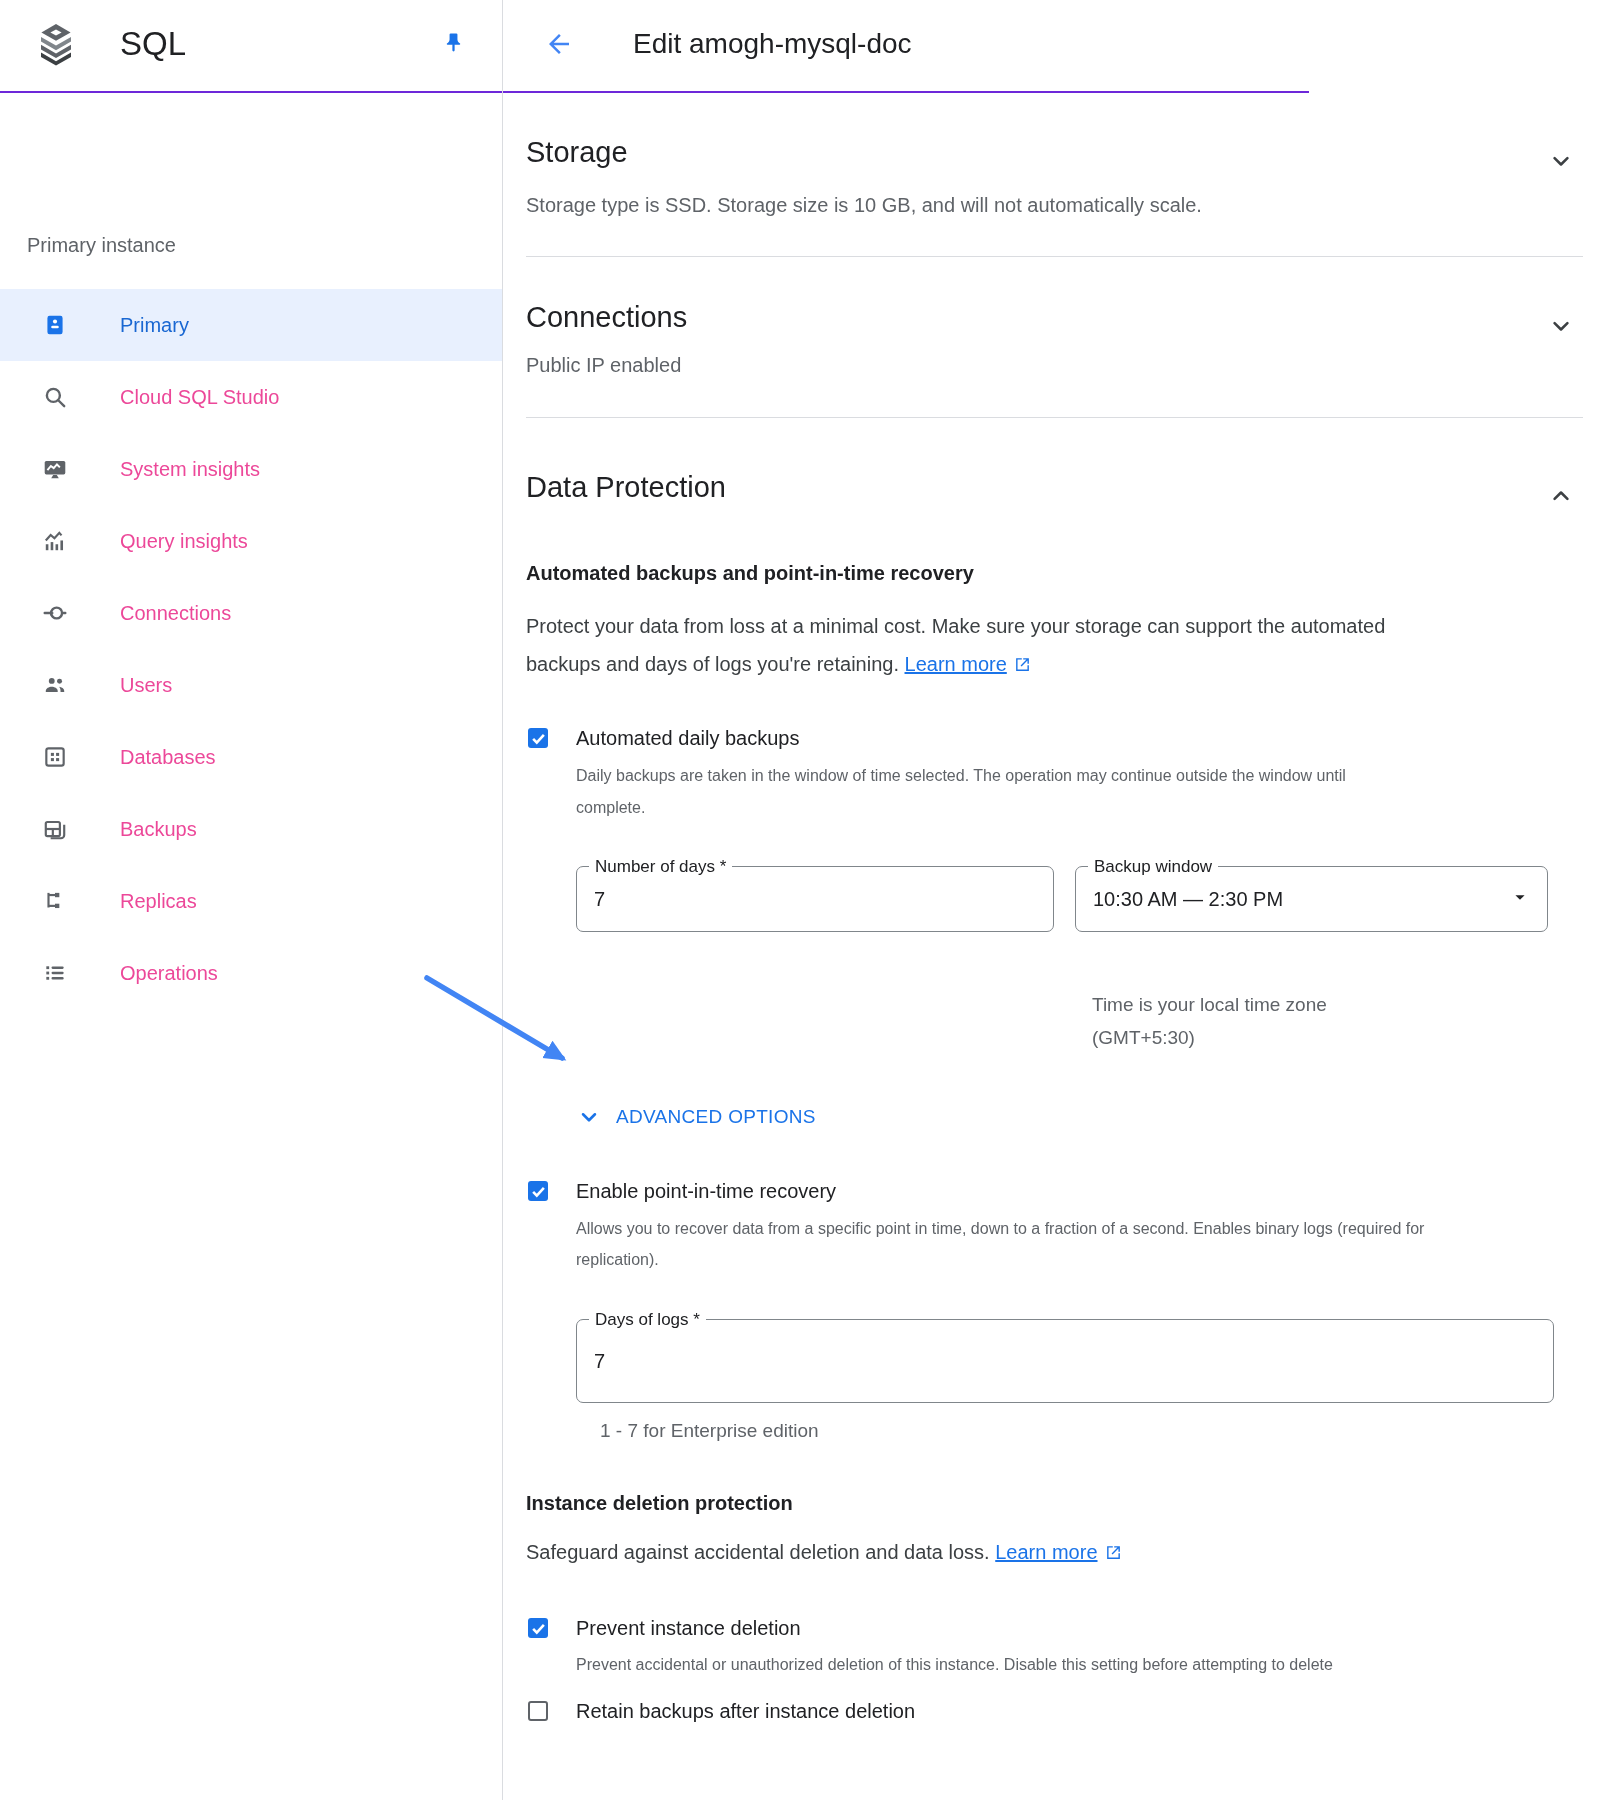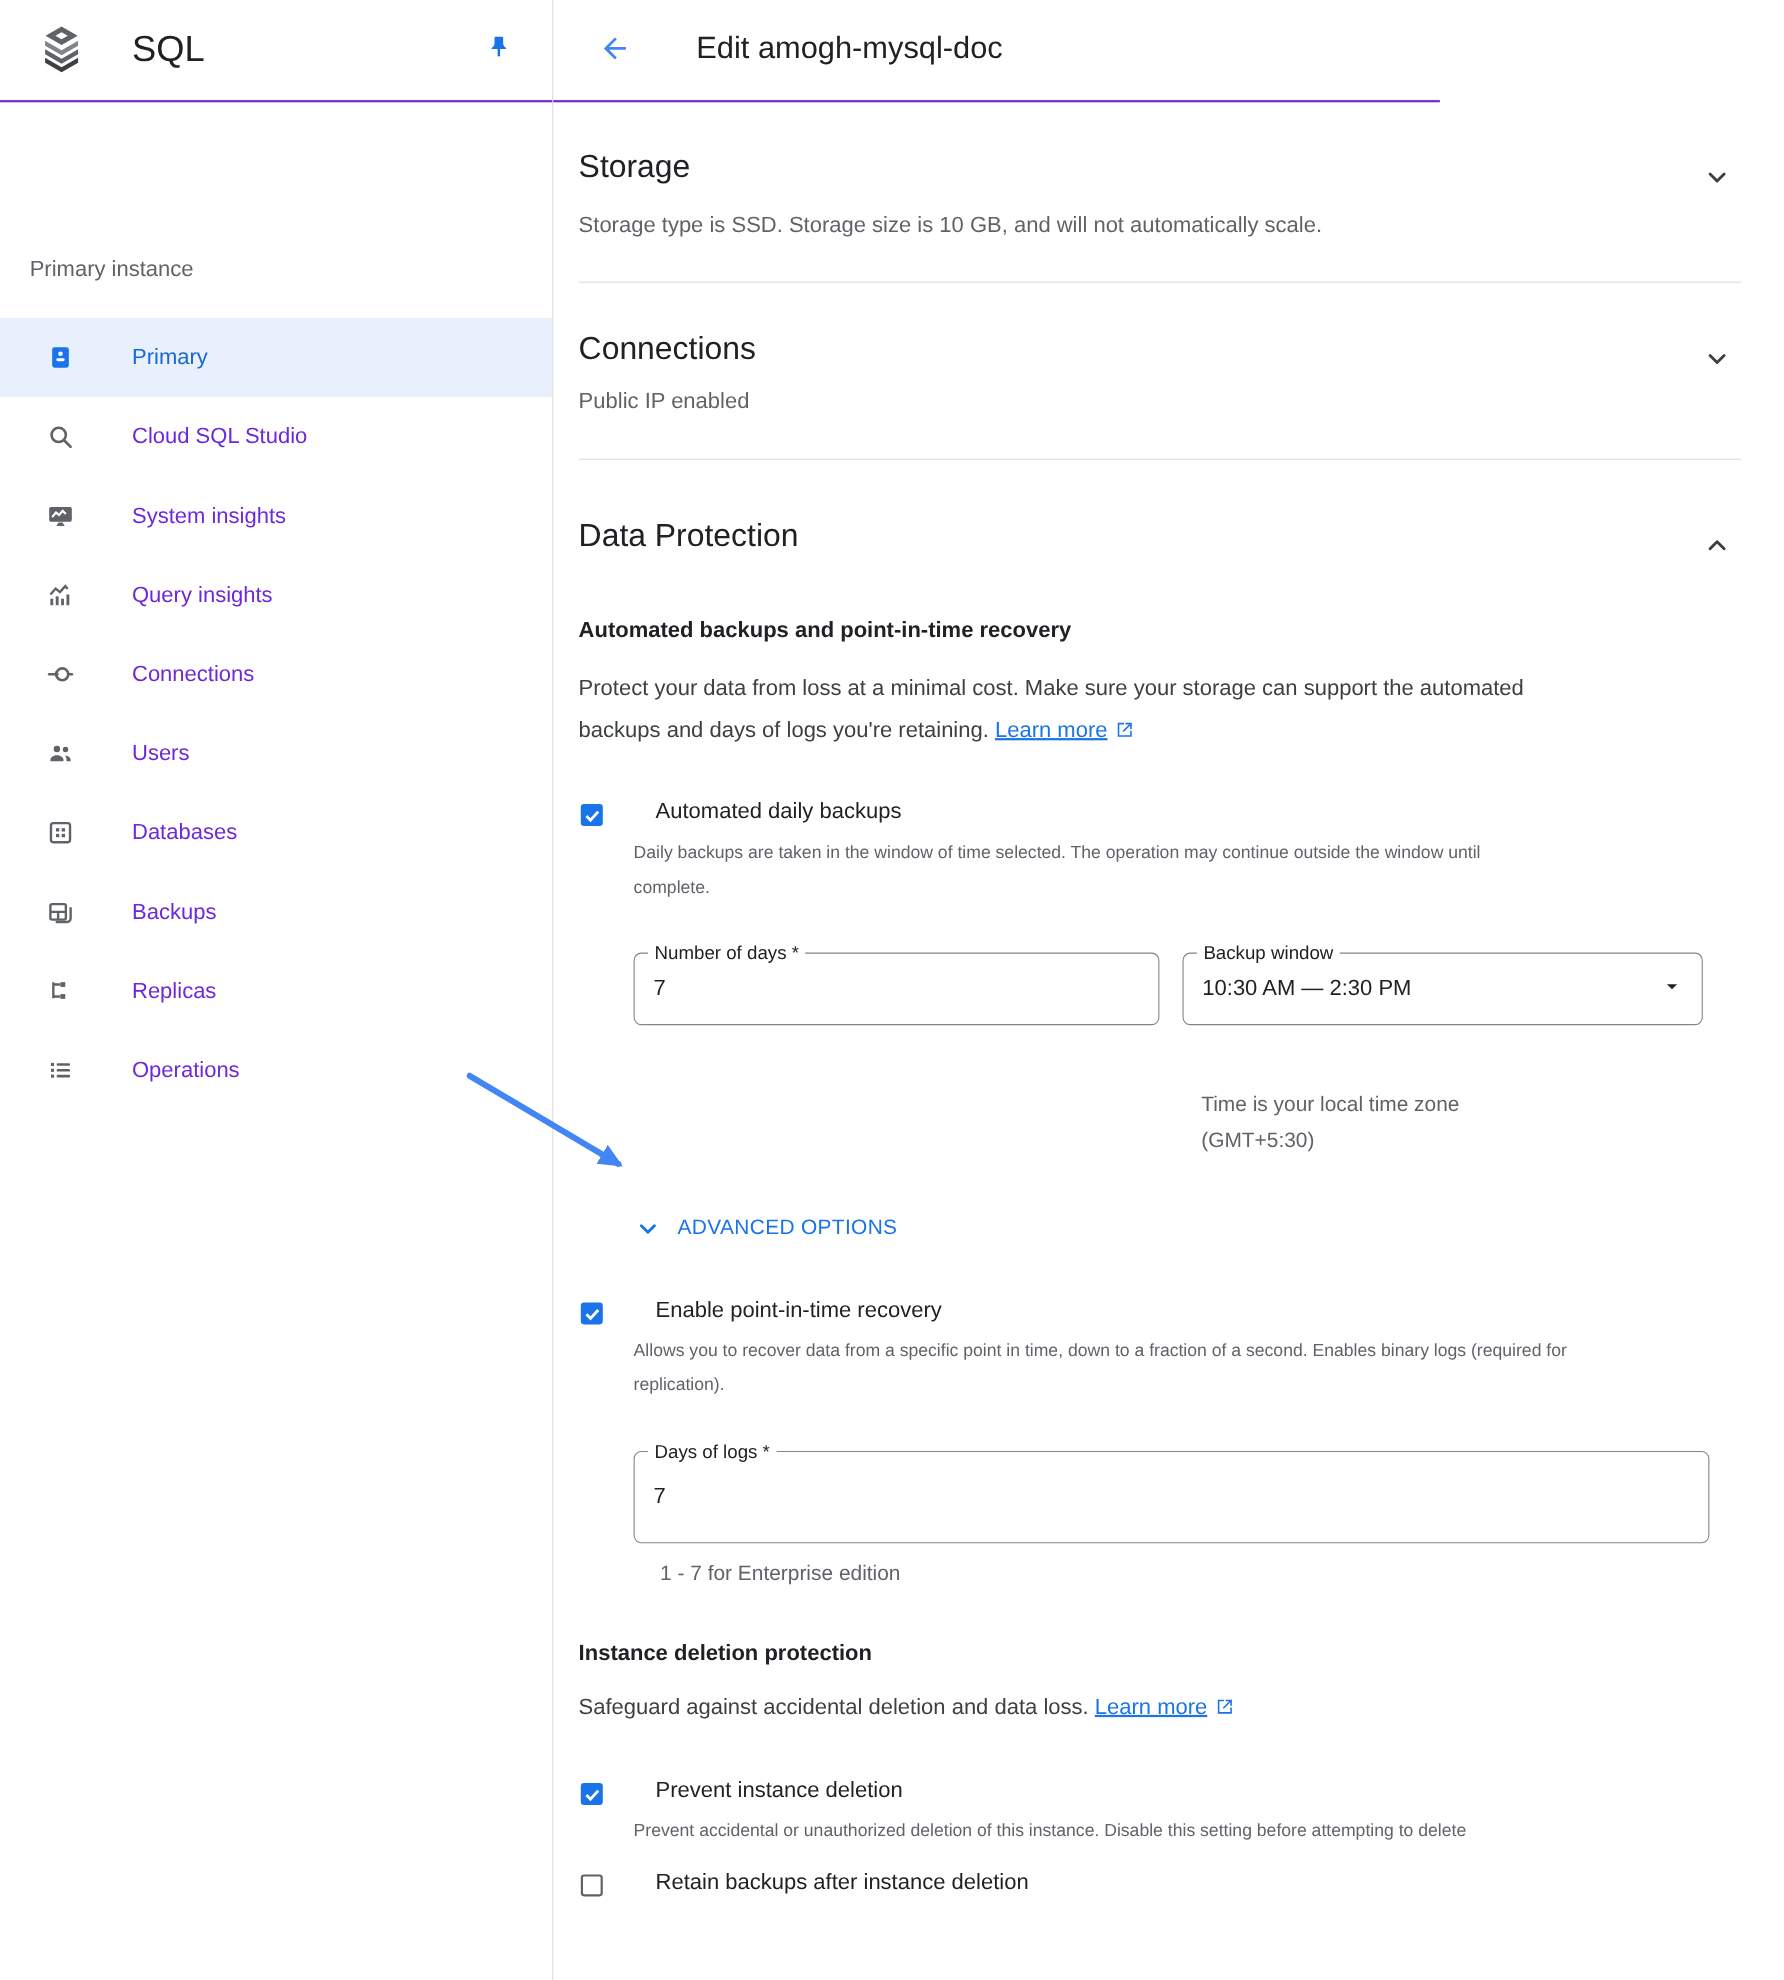--- a/index.html
+++ b/index.html
@@ -16,37 +16,37 @@
   .back-btn{position:absolute;left:544px;top:29px;width:30px;height:30px;cursor:pointer;}
   .page-title{position:absolute;left:633px;top:28px;font-size:28px;color:#202124;}
   
   .vdivider{position:absolute;left:502px;top:0;width:1px;height:1800px;background:#dadce0;z-index:7;}
   
   .sidebar{position:absolute;left:0;top:92px;width:502px;height:1708px;background:#fff;}
   .side-section-label{position:absolute;left:27px;top:142px;font-size:20px;color:#5f6368;font-weight:500;}
   .nav{position:absolute;left:0;top:197px;width:502px;}
   .nav-item{height:72px;display:flex;align-items:center;cursor:pointer;}
   .nav-icon{width:26px;height:26px;margin-left:42px;flex:none;display:flex;align-items:center;justify-content:center;}
-  .nav-label{margin-left:52px;font-size:20px;color:#6d28d9;white-space:nowrap;}
+  .nav-label{margin-left:52px;font-size:20px;color:#ec4899;white-space:nowrap;}
   .nav-item.selected{background:#e8f0fe;}
   .nav-item.selected .nav-label{color:#1967d2;font-weight:500;}
   
   .main{position:absolute;left:503px;top:92px;width:1119px;}
   .content{margin-left:23px;margin-right:39px;}
   .section-row{display:flex;justify-content:space-between;align-items:flex-start;}
   .section-title{font-size:29px;line-height:34px;font-weight:500;color:#202124;}
   .chev-btn{width:28px;height:28px;margin-top:12px;margin-right:8px;cursor:pointer;flex:none;}
   .summary{font-size:20px;line-height:26px;color:#5f6368;}
   .mt-title1{margin-top:43px;}
   .hr{height:1px;background:#dadce0;}
   .sub-bold{font-size:20px;line-height:26px;font-weight:700;color:#202124;}
   .para{font-size:20px;line-height:38px;color:#3c4043;max-width:910px;}
   .link{color:#1a73e8;text-decoration:underline;cursor:pointer;}
   .ext-icon{display:inline-block;vertical-align:-2px;margin-left:7px;}
-  .cb-row{display:flex;align-items:flex-end;margin-left:2px;gap:20px;}
+  .cb-row{display:flex;align-items:flex-start;margin-left:2px;}
   .checkbox{width:20px;height:20px;border-radius:3px;flex:none;margin-top:3px;box-sizing:border-box;cursor:pointer;}
   .checkbox.checked{background:#1a73e8;display:flex;align-items:center;justify-content:center;}
   .checkbox.unchecked{border:2px solid #5f6368;background:#fff;}
   .cb-label{margin-left:28px;font-size:20px;line-height:26px;color:#202124;}
   .cb-desc{margin-left:50px;margin-top:9px;font-size:16px;color:#5f6368;}
   .lh32{line-height:32px;}
   .lh31{line-height:31px;}
   .lh30{line-height:30px;}
   .fields-row{display:flex;margin-left:50px;margin-top:42px;}
   .tfield{position:relative;border:1px solid #80868b;border-radius:7px;height:66px;background:#fff;box-sizing:border-box;}

